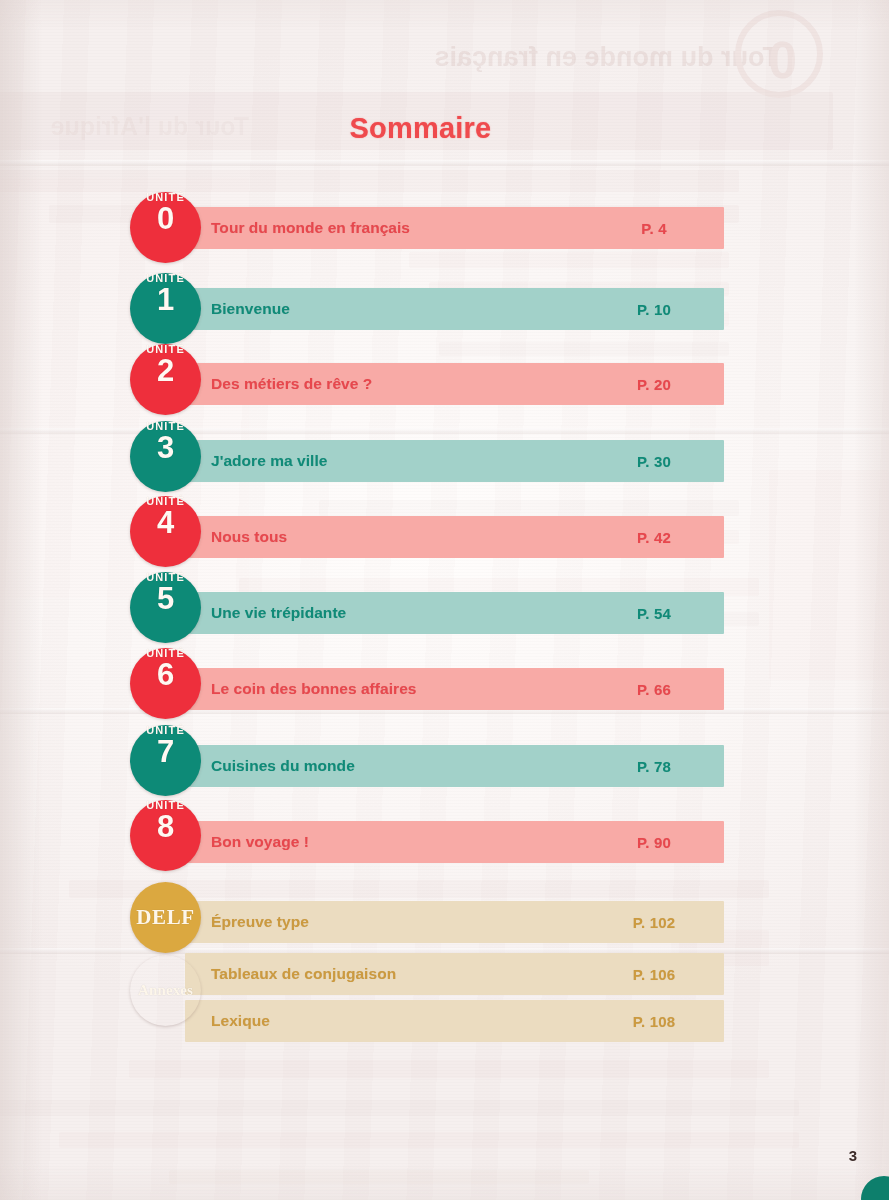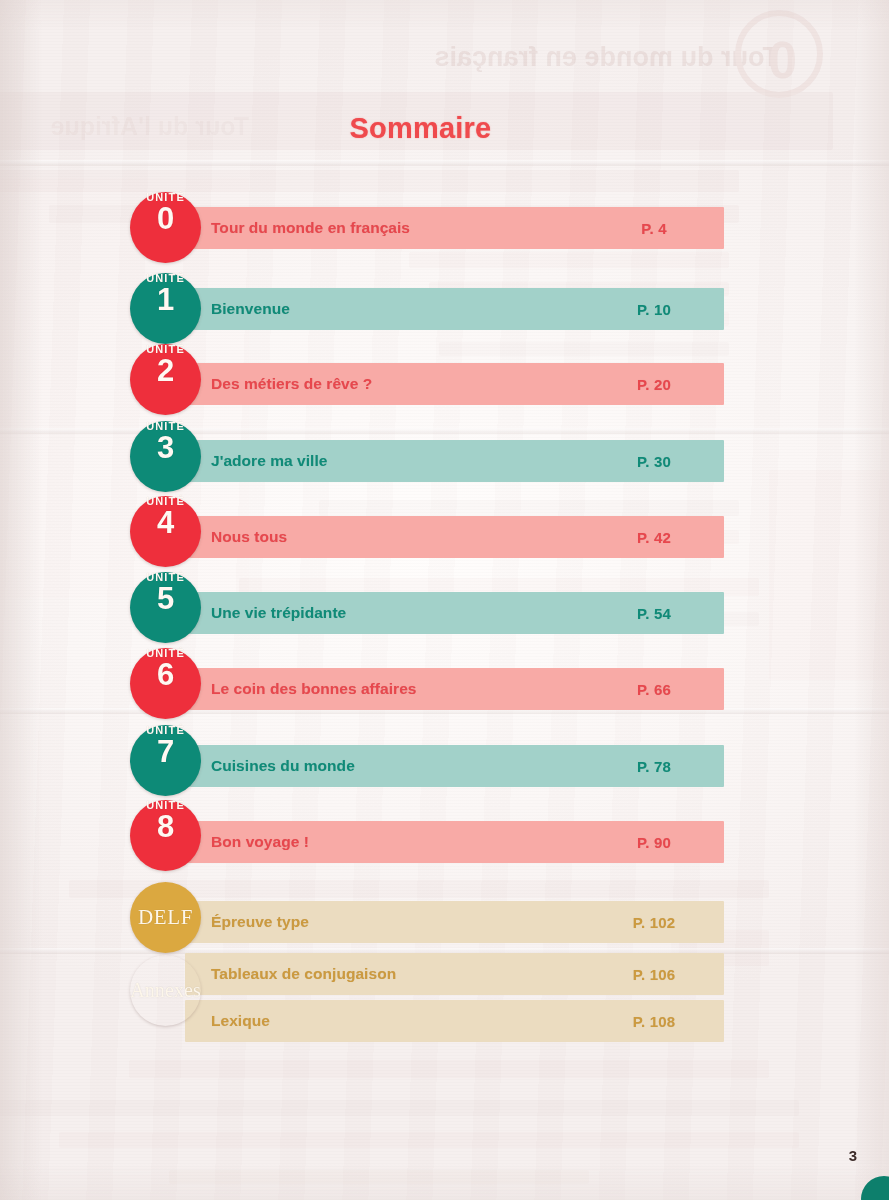--- a/index.html
+++ b/index.html
@@ -173,27 +173,27 @@
   .theme-gold .pagenum { color: #cc9a3f; }
   .theme-gold .badge { background: #dba840; }
 
   
   .badge.wordmark {
     justify-content: center;
   }
   .badge.wordmark .word {
     font-family: "Liberation Serif", serif;
     font-size: 21px;
-    font-weight: 400;
+    font-weight: 700;
     letter-spacing: .6px;
     color: #fdf6ea;
     text-shadow: 0 0 1.2px rgba(0,0,0,.16);
   }
   .badge.wordmark.small .word {
-    font-size: 20px;
+    font-size: 15px;
     letter-spacing: .1px;
   }
 
   
   .badge.tall {
     height: 71px;
   }
 
   
   #folio {

